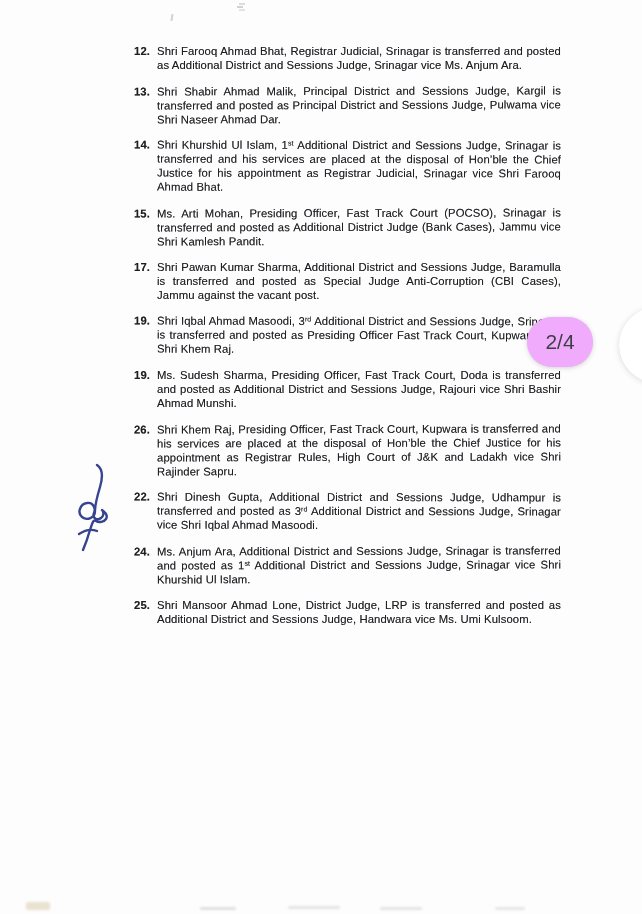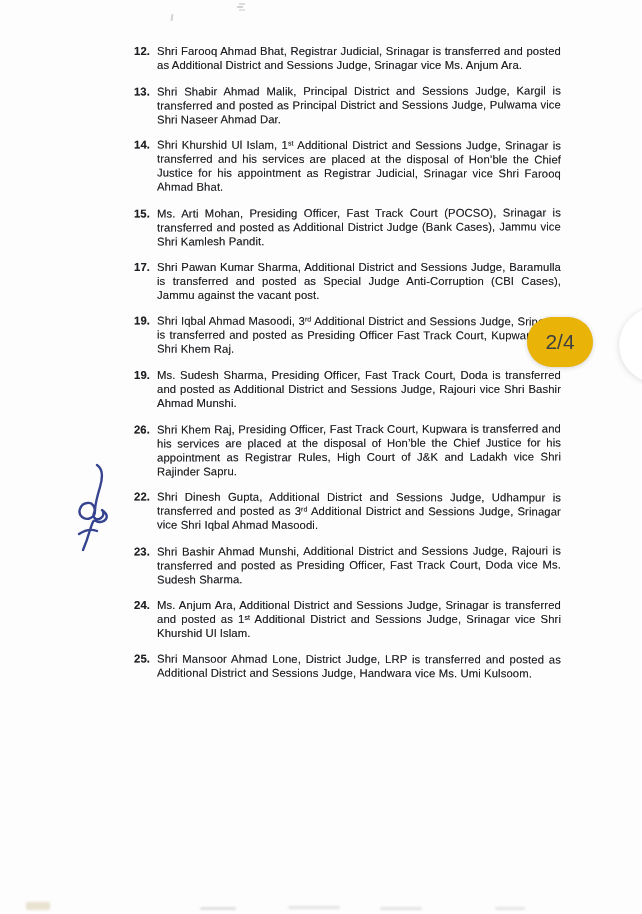--- a/index.html
+++ b/index.html
@@ -30,21 +30,21 @@
   .doc-item:nth-child(2n)  { transform: rotate(-0.15deg); }
   .doc-item:nth-child(3n)  { transform: rotate(0.12deg); }
   .doc-item .num { flex: 0 0 23px; font-weight: bold; }
   .doc-item .txt { flex: 1 1 auto; text-align: justify; }
   .doc-item sup  { font-size: 0.62em; vertical-align: 0.5em; line-height: 0; }
   
   .page-pill {
     position: absolute;
     left: 527px; top: 317px;
     width: 66px; height: 50px;
-    background: #eab308;
+    background: #f0abfc;
     border-radius: 25px;
     box-shadow: 0 1px 5px rgba(0,0,0,0.16), 0 0 1px rgba(0,0,0,0.08);
     display: flex; align-items: center; justify-content: center;
     font-size: 21px;
     color: var(--indicator-text, #3c4043);
   }
   .fab-partial {
     position: absolute;
     left: 619px; top: 307px;
     width: 76px; height: 76px;
@@ -116,24 +116,20 @@
     <div class="doc-item">
       <span class="num">26.</span>
       <span class="txt">Shri Khem Raj, Presiding Officer, Fast Track Court, Kupwara is transferred and his services are placed at the disposal of Hon’ble the Chief Justice for his appointment as Registrar Rules, High Court of J&amp;K and Ladakh vice Shri Rajinder Sapru.</span>
     </div>
 
     <div class="doc-item">
       <span class="num">22.</span>
       <span class="txt">Shri Dinesh Gupta, Additional District and Sessions Judge, Udhampur is transferred and posted as 3<sup>rd</sup> Additional District and Sessions Judge, Srinagar vice Shri Iqbal Ahmad Masoodi.</span>
     </div>
 
-    <div class="doc-item">
-      <span class="num">23.</span>
-      <span class="txt">Shri Bashir Ahmad Munshi, Additional District and Sessions Judge, Rajouri is transferred and posted as Presiding Officer, Fast Track Court, Doda vice Ms. Sudesh Sharma.</span>
-    </div>
 
     <div class="doc-item">
       <span class="num">24.</span>
       <span class="txt">Ms. Anjum Ara, Additional District and Sessions Judge, Srinagar is transferred and posted as 1<sup>st</sup> Additional District and Sessions Judge, Srinagar vice Shri Khurshid Ul Islam.</span>
     </div>
 
     <div class="doc-item">
       <span class="num">25.</span>
       <span class="txt">Shri Mansoor Ahmad Lone, District Judge, LRP is transferred and posted as Additional District and Sessions Judge, Handwara vice Ms. Umi Kulsoom.</span>
     </div>

